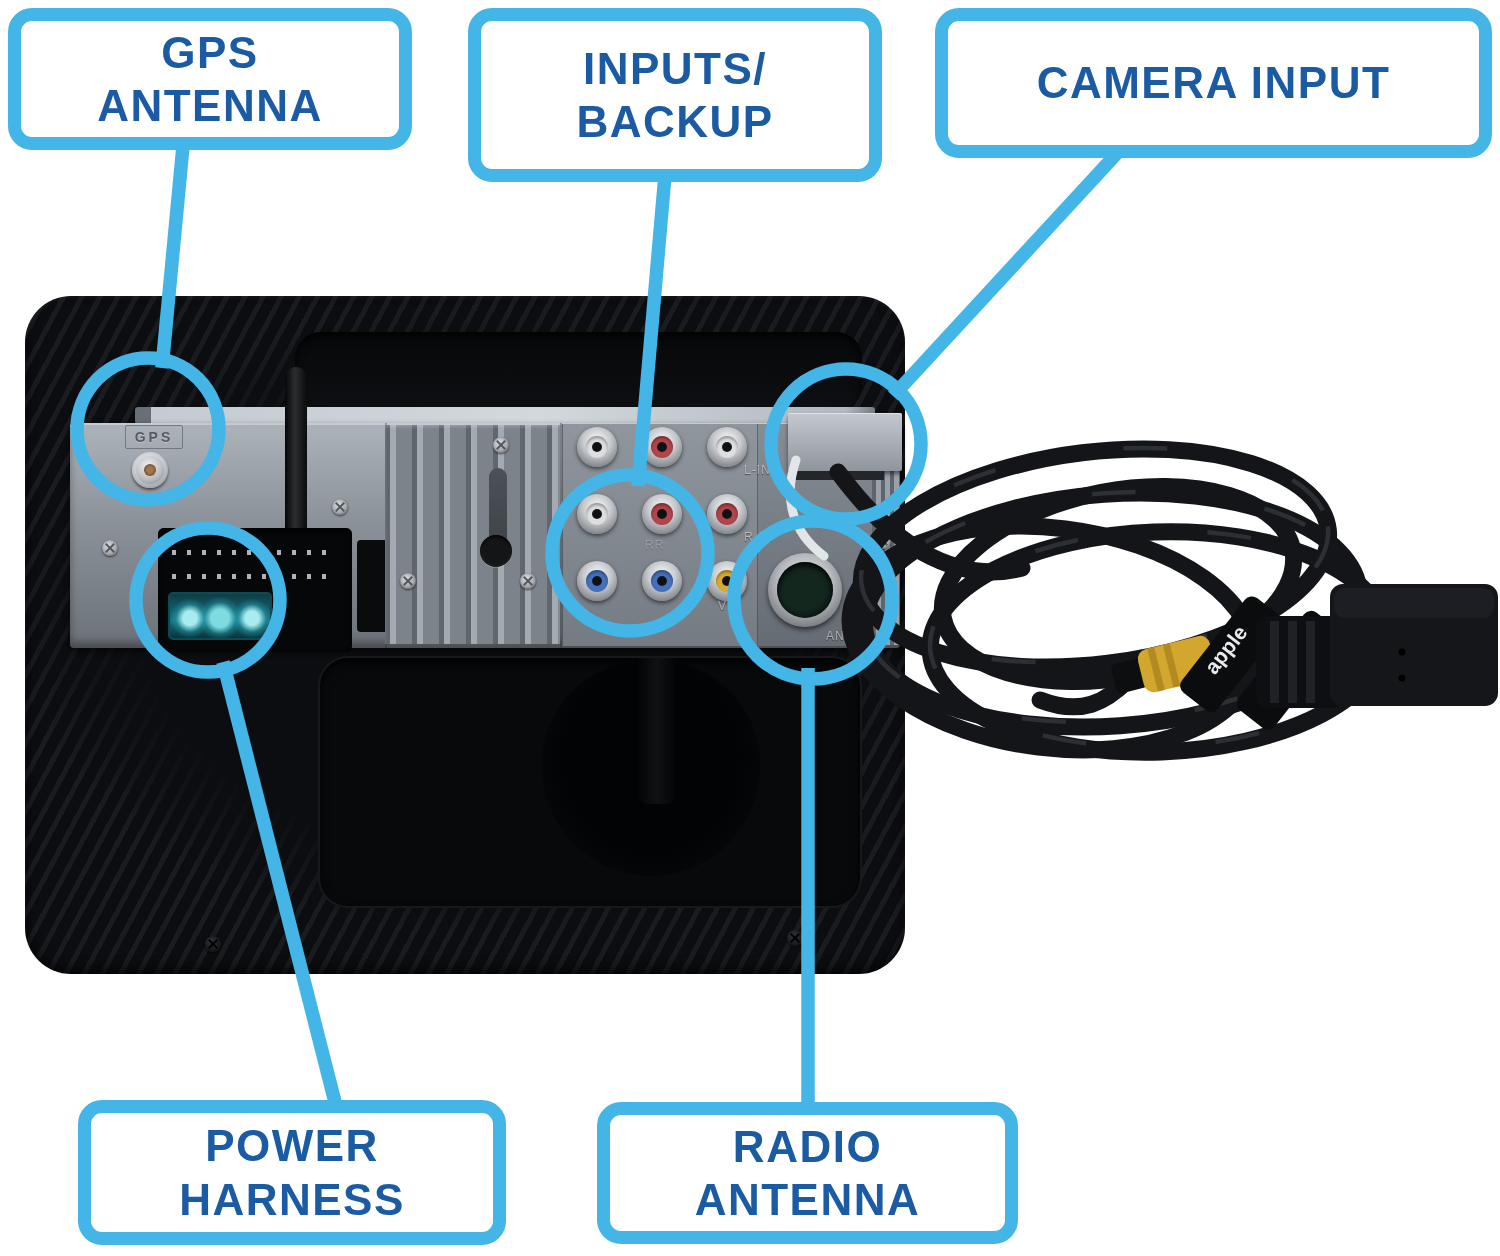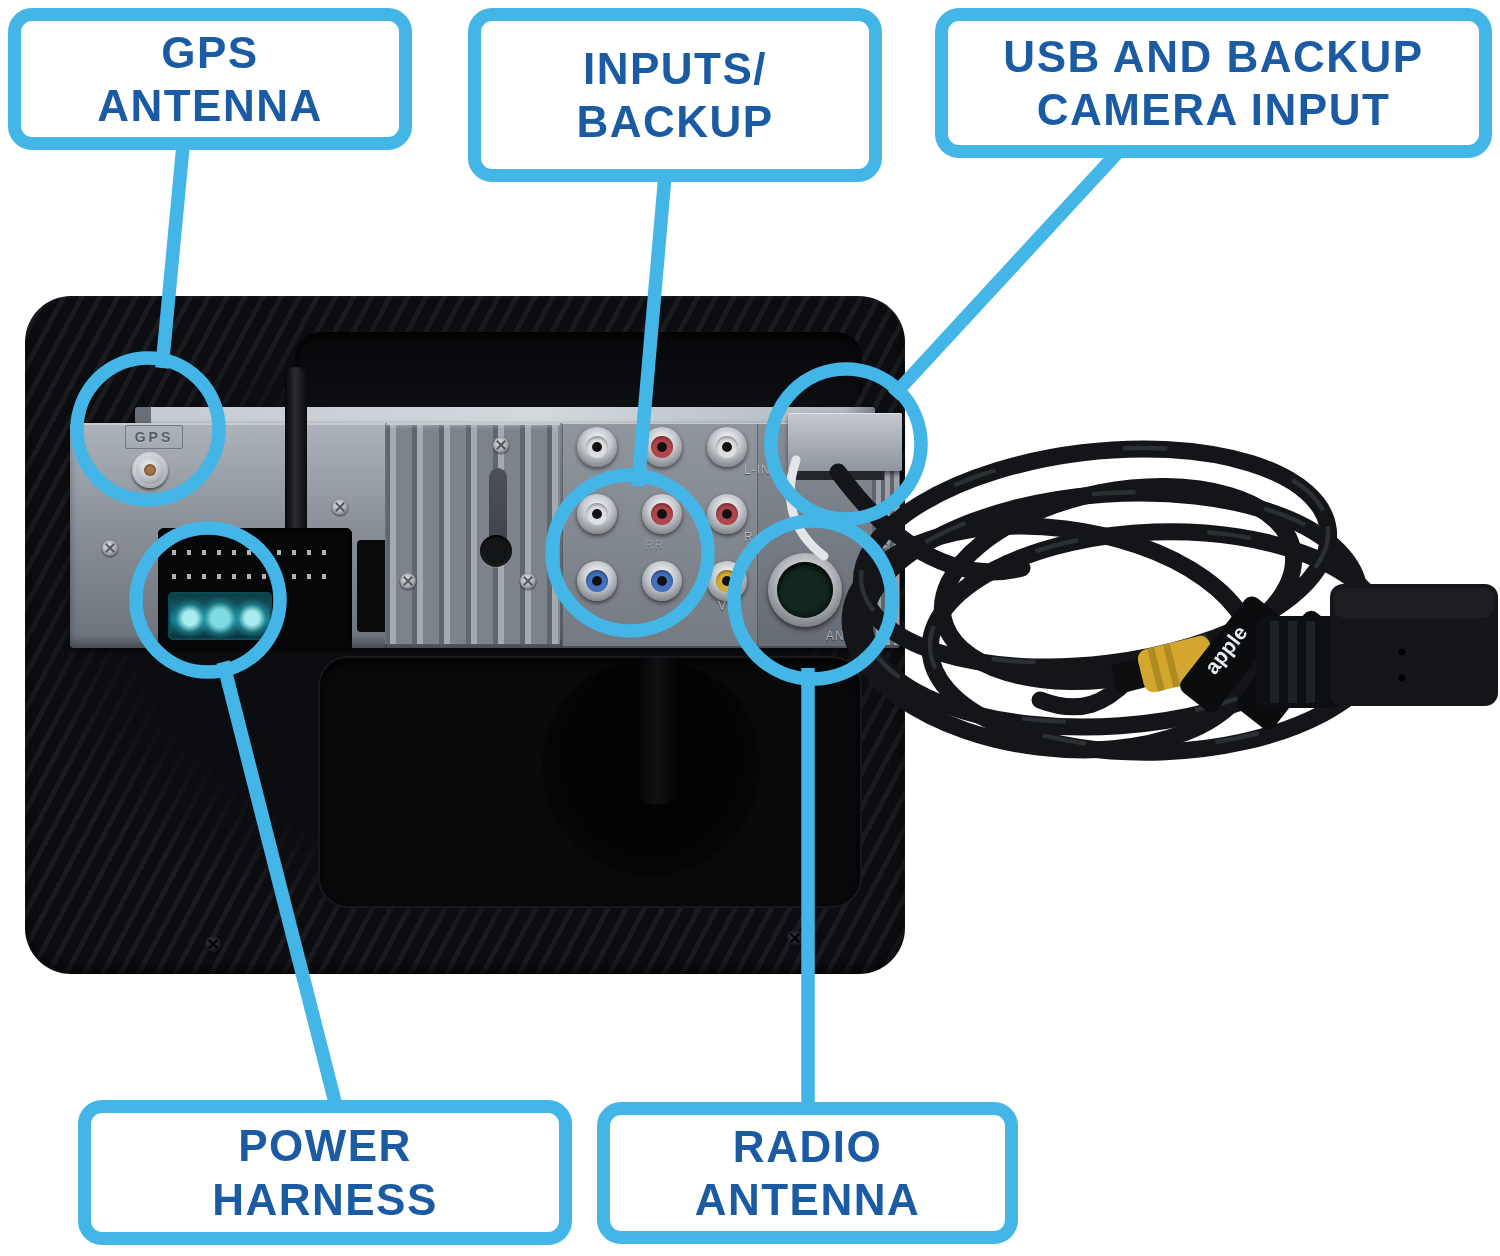--- a/index.html
+++ b/index.html
@@ -12,21 +12,21 @@
     position: absolute; background: #ffffff;
     border: 13px solid #43b5e7; border-radius: 24px;
     display: flex; flex-direction: column; align-items: center; justify-content: center;
     text-align: center; color: #1a5ba3; font-weight: bold;
     font-size: 44px; line-height: 1.21; letter-spacing: 1.5px;
     z-index: 40;
   }
   #co-gps   { left: 8px;   top: 8px;    width: 404px; height: 142px; }
   #co-io    { left: 468px; top: 8px;    width: 414px; height: 174px; }
   #co-usb   { left: 935px; top: 8px;    width: 557px; height: 150px; }
-  #co-power { left: 78px;  top: 1100px; width: 494px; height: 145px; }
+  #co-power { left: 78px;  top: 1100px; width: 428px; height: 145px; }
   #co-radio { left: 597px; top: 1102px; width: 421px; height: 142px; }
 
   
   #cables      { position: absolute; left: 0; top: 0; z-index: 20; }
   #annotations { position: absolute; left: 0; top: 0; z-index: 30; }
 
   
   #device {
     position: absolute; left: 25px; top: 296px; width: 880px; height: 678px;
     border-radius: 46px; z-index: 10;
@@ -336,21 +336,20 @@
 
   <div class="callout" id="co-gps">
     <span>GPS</span>
     <span>ANTENNA</span>
   </div>
   <div class="callout" id="co-io">
     <span>INPUTS/</span>
     <span>BACKUP</span>
   </div>
   <div class="callout" id="co-usb">
-    <span>USB AND BACKUP</span>
     <span>CAMERA INPUT</span>
   </div>
   <div class="callout" id="co-power">
     <span>POWER</span>
     <span>HARNESS</span>
   </div>
   <div class="callout" id="co-radio">
     <span>RADIO</span>
     <span>ANTENNA</span>
   </div>

